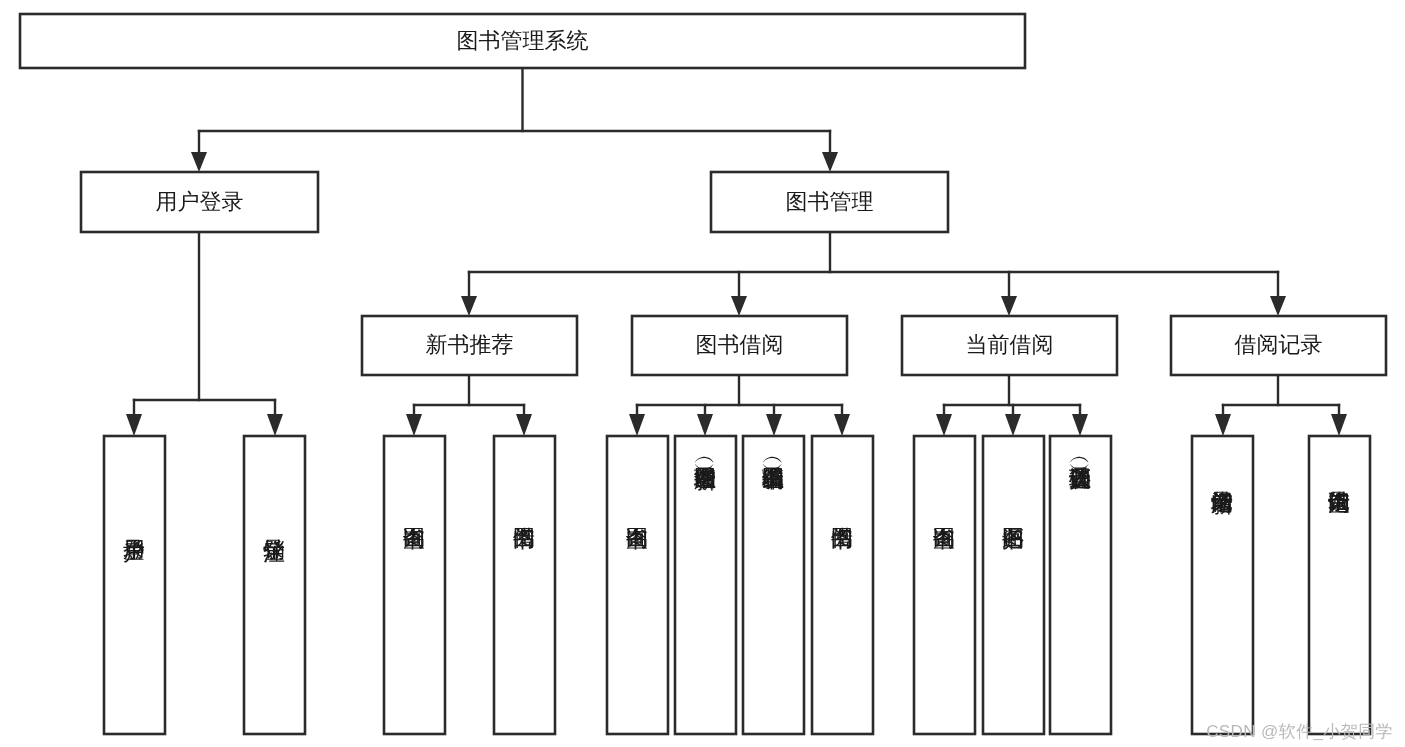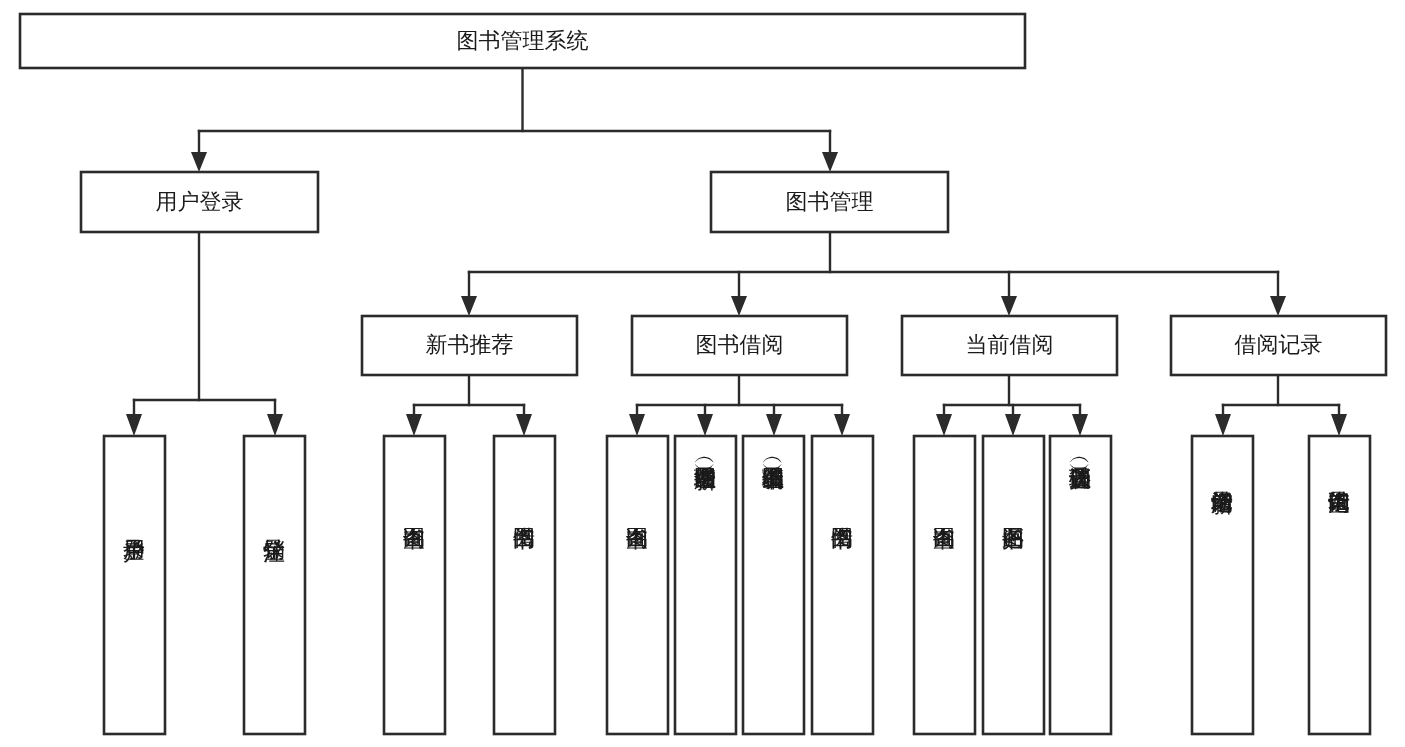--- a/index.html
+++ b/index.html
@@ -218,14 +218,15 @@
       <rect class="node-box" x="1192" y="436" width="61" height="298"></rect>
       <text class="node-label-vertical" x="1222.5" y="474" writing-mode="tb" glyph-orientation-vertical="0">新增借阅记录</text>
     </g>
     <g>
       <rect class="node-box" x="1309" y="436" width="61" height="298"></rect>
       <text class="node-label-vertical" x="1339.5" y="474" writing-mode="tb" glyph-orientation-vertical="0">查询借阅记录</text>
     </g>
 
   </svg>
 
+  <div class="watermark">CSDN @软件_小贺同学</div>
 
 </div>
 
 </body></html>

